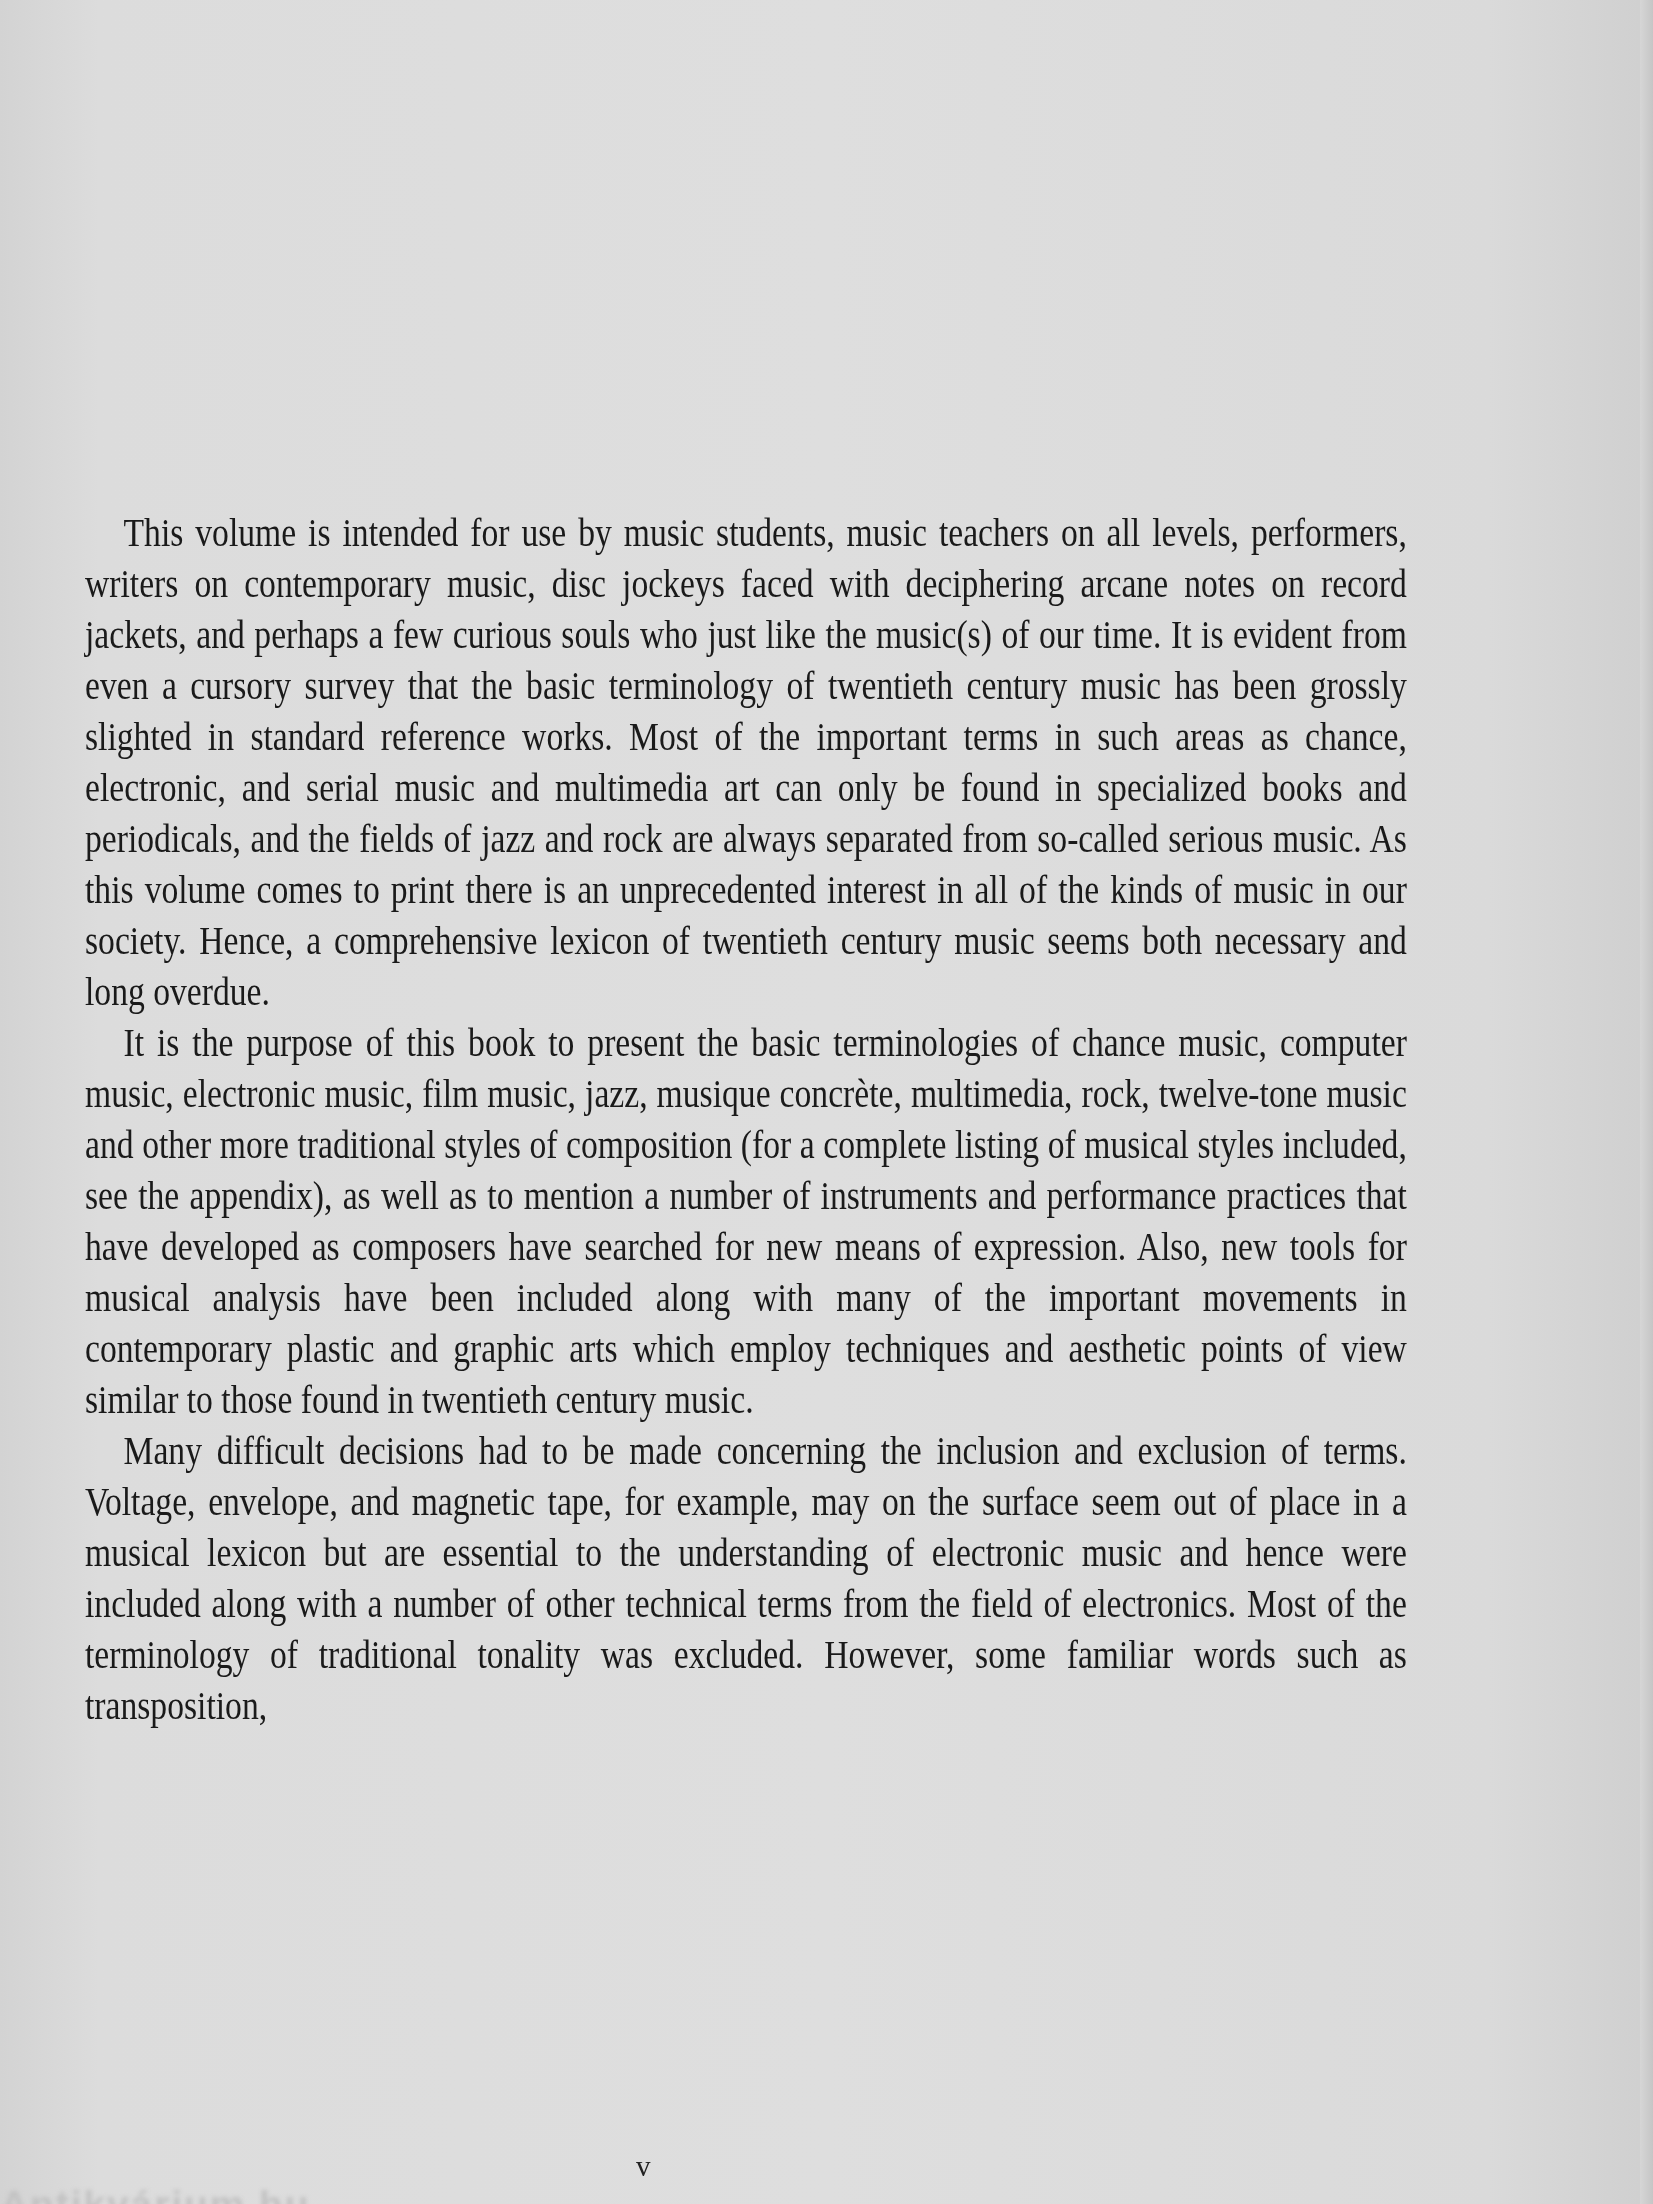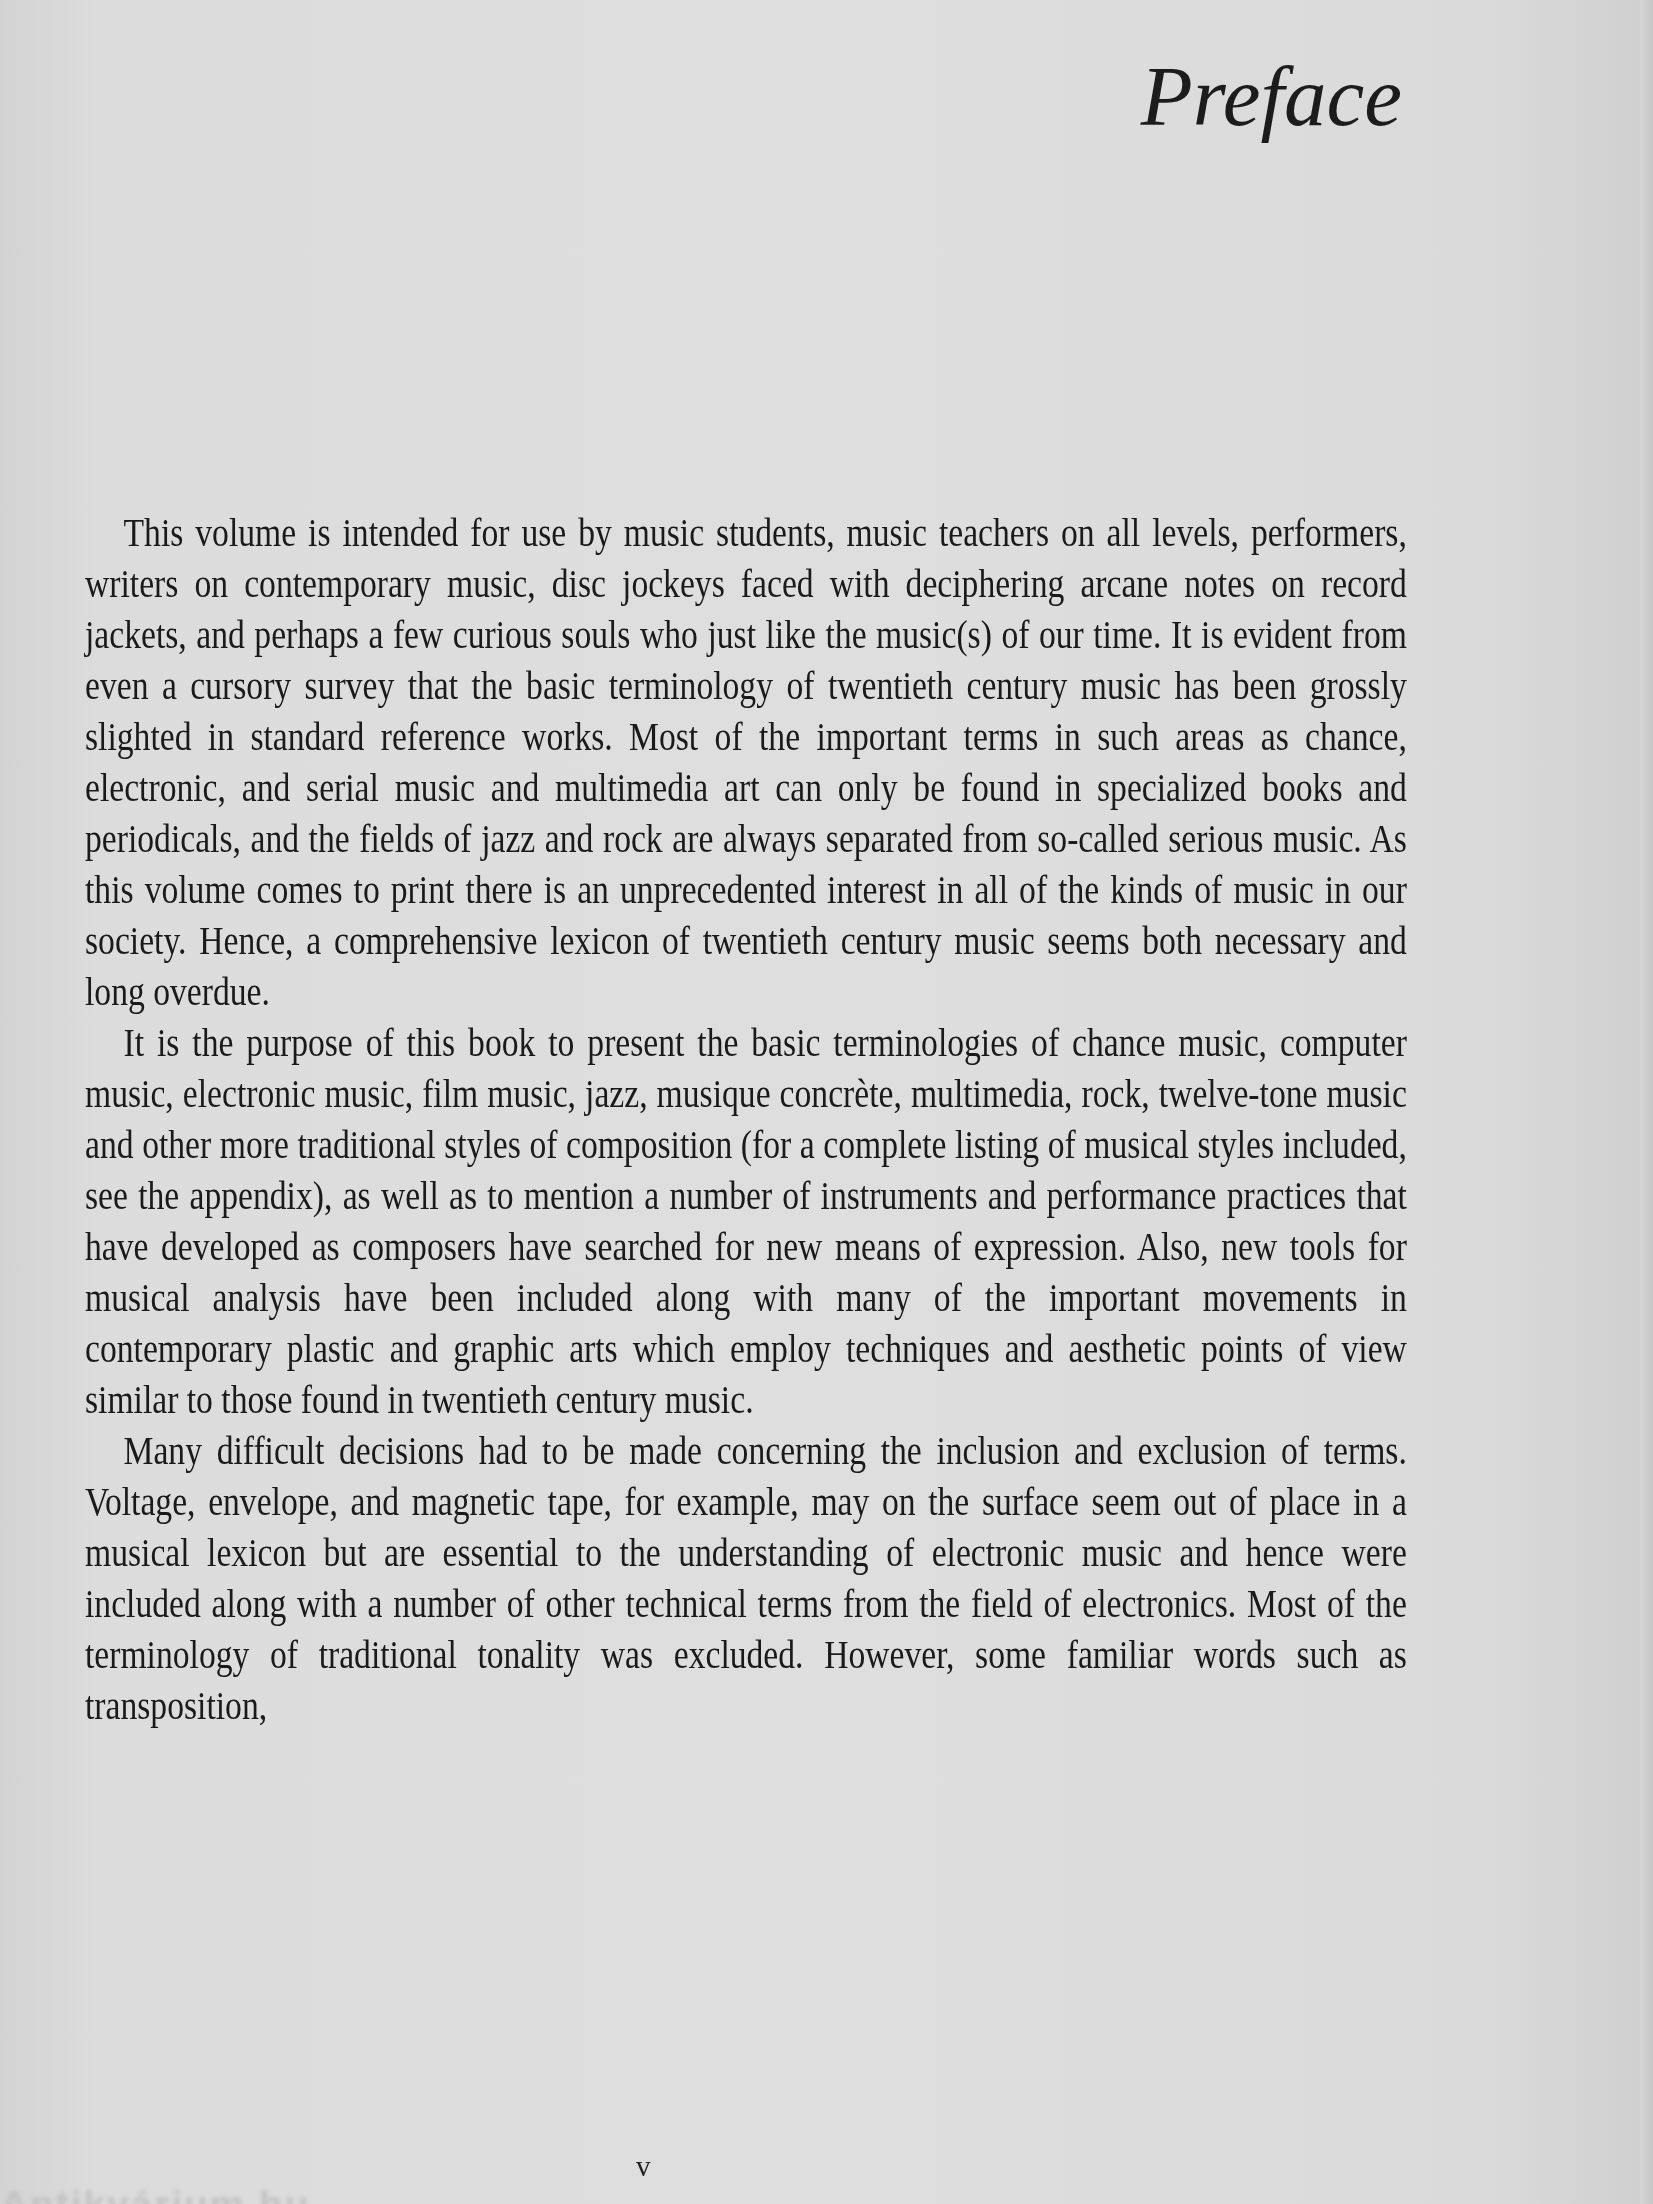--- a/index.html
+++ b/index.html
@@ -40,21 +40,20 @@
     font-family: "Liberation Sans", sans-serif; font-weight: bold;
     font-size: 39px; color: #c2c2c2; filter: blur(1.9px); letter-spacing: 1.9px;
   }
 </style>
 </head>
 <body>
 
 <div class="page">
   <div class="right-edge"></div>
 
-  <h1 class="title">Preface</h1>
 
   <div class="body-text">
     <p>This volume is intended for use by music students, music teachers on all levels, performers, writers on contemporary music, disc jockeys faced with deciphering arcane notes on record jackets, and perhaps a few curious souls who just like the music(s) of our time. It is evident from even a cursory survey that the basic terminology of twentieth century music has been grossly slighted in standard reference works. Most of the important terms in such areas as chance, electronic, and serial music and multimedia art can only be found in specialized books and periodicals, and the fields of jazz and rock are always separated from so-called serious music. As this volume comes to print there is an unprecedented interest in all of the kinds of music in our society. Hence, a comprehensive lexicon of twentieth century music seems both necessary and long overdue.</p>
     <p>It is the purpose of this book to present the basic terminologies of chance music, computer music, electronic music, film music, jazz, musique concrète, multimedia, rock, twelve-tone music and other more traditional styles of composition (for a complete listing of musical styles included, see the appendix), as well as to mention a number of instruments and performance practices that have developed as composers have searched for new means of expression. Also, new tools for musical analysis have been included along with many of the important movements in contemporary plastic and graphic arts which employ techniques and aesthetic points of view similar to those found in twentieth century music.</p>
     <p>Many difficult decisions had to be made concerning the inclusion and exclusion of terms. Voltage, envelope, and magnetic tape, for example, may on the surface seem out of place in a musical lexicon but are essential to the understanding of electronic music and hence were included along with a number of other technical terms from the field of electronics. Most of the terminology of traditional tonality was excluded. However, some familiar words such as transposition,</p>
   </div>
 
   <div class="folio">v</div>
 
   <div class="watermark">Antikvárium.hu</div>

